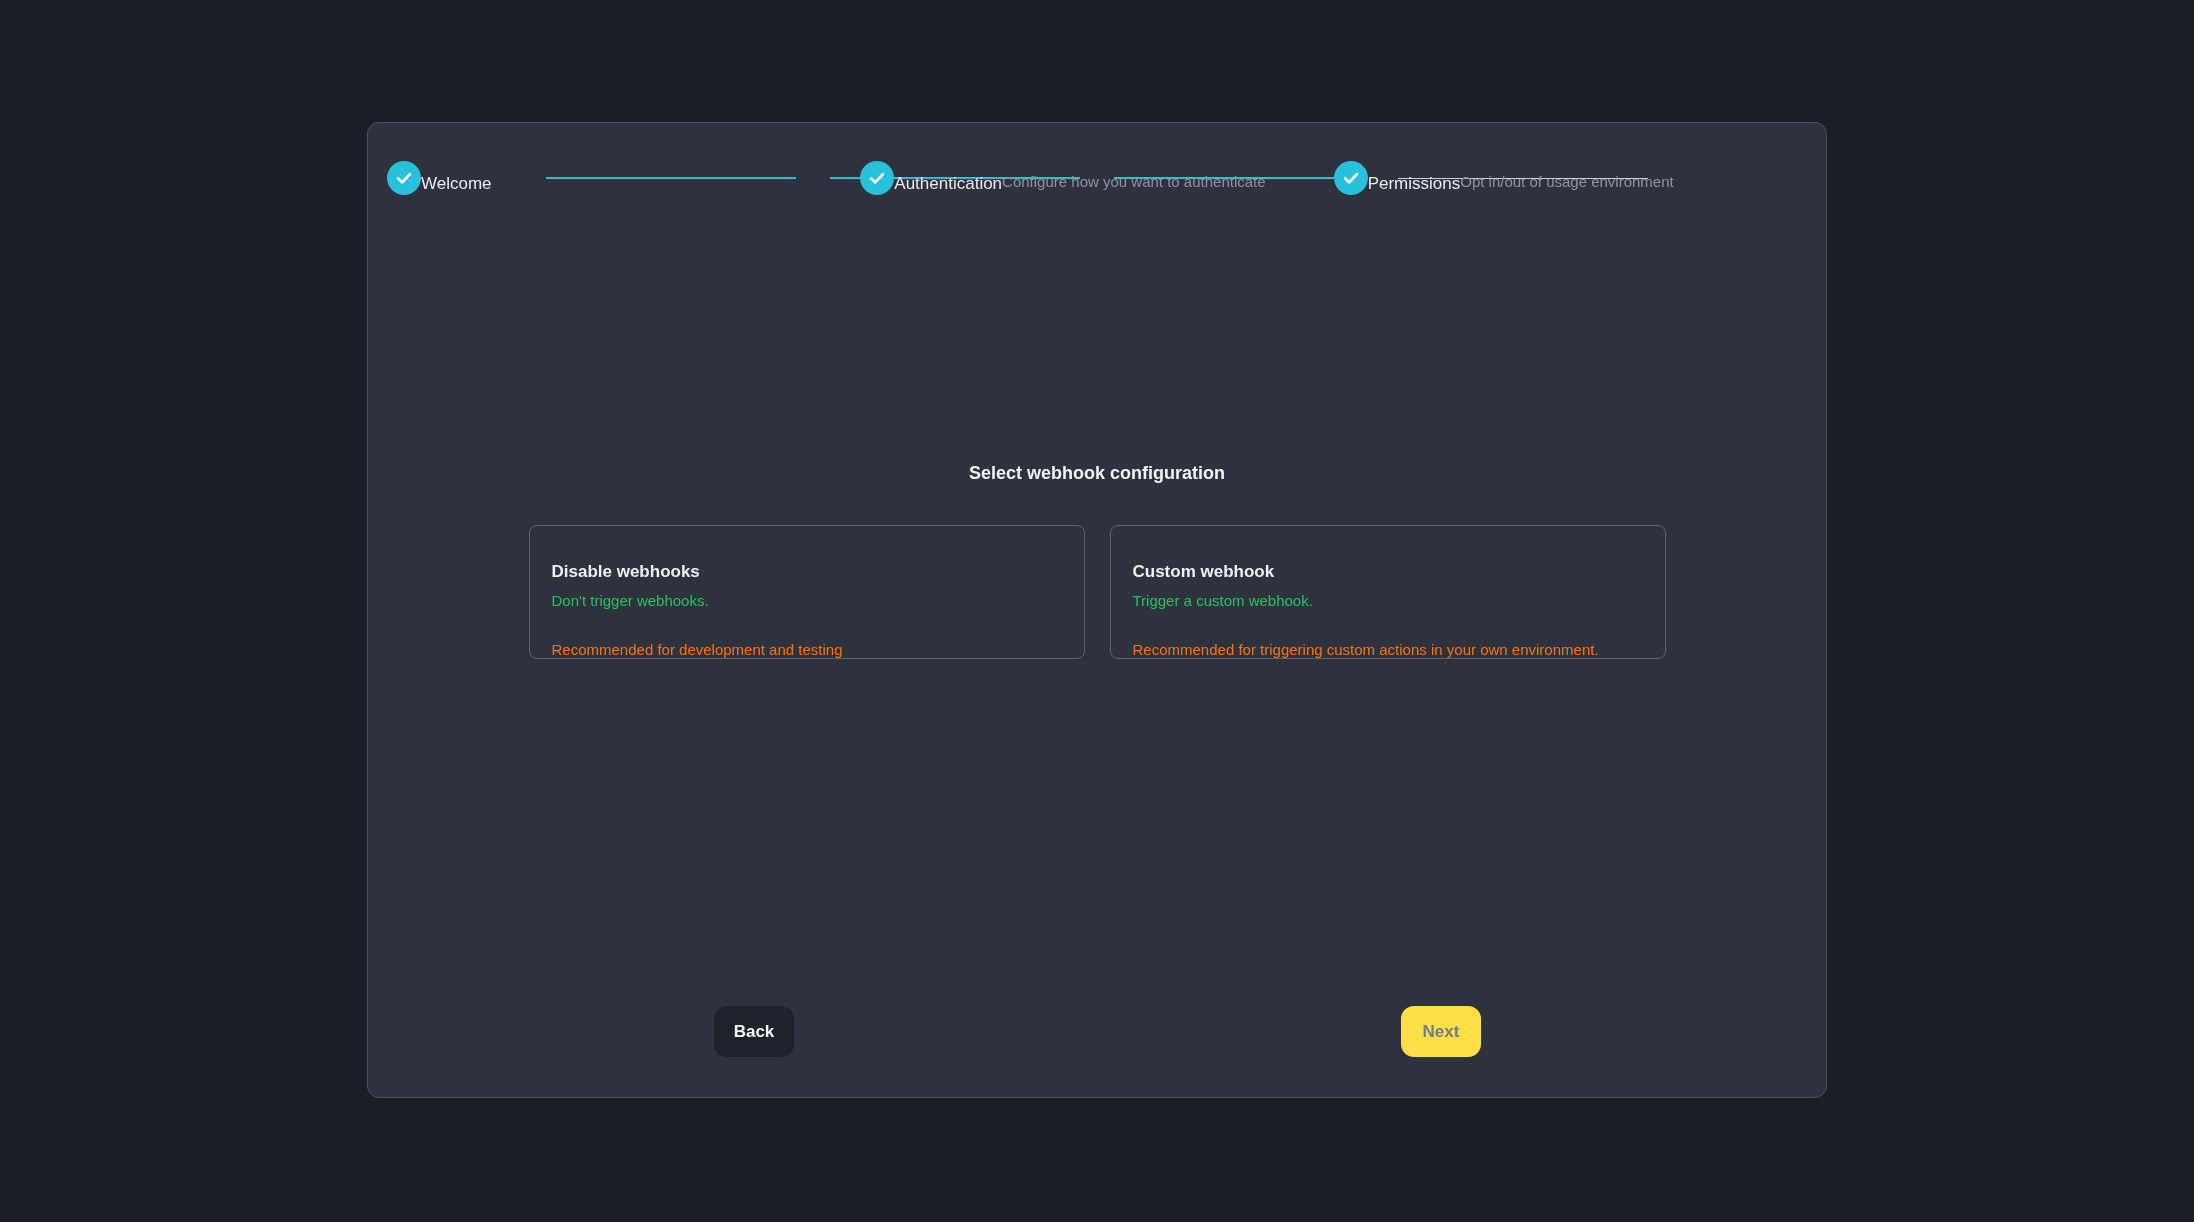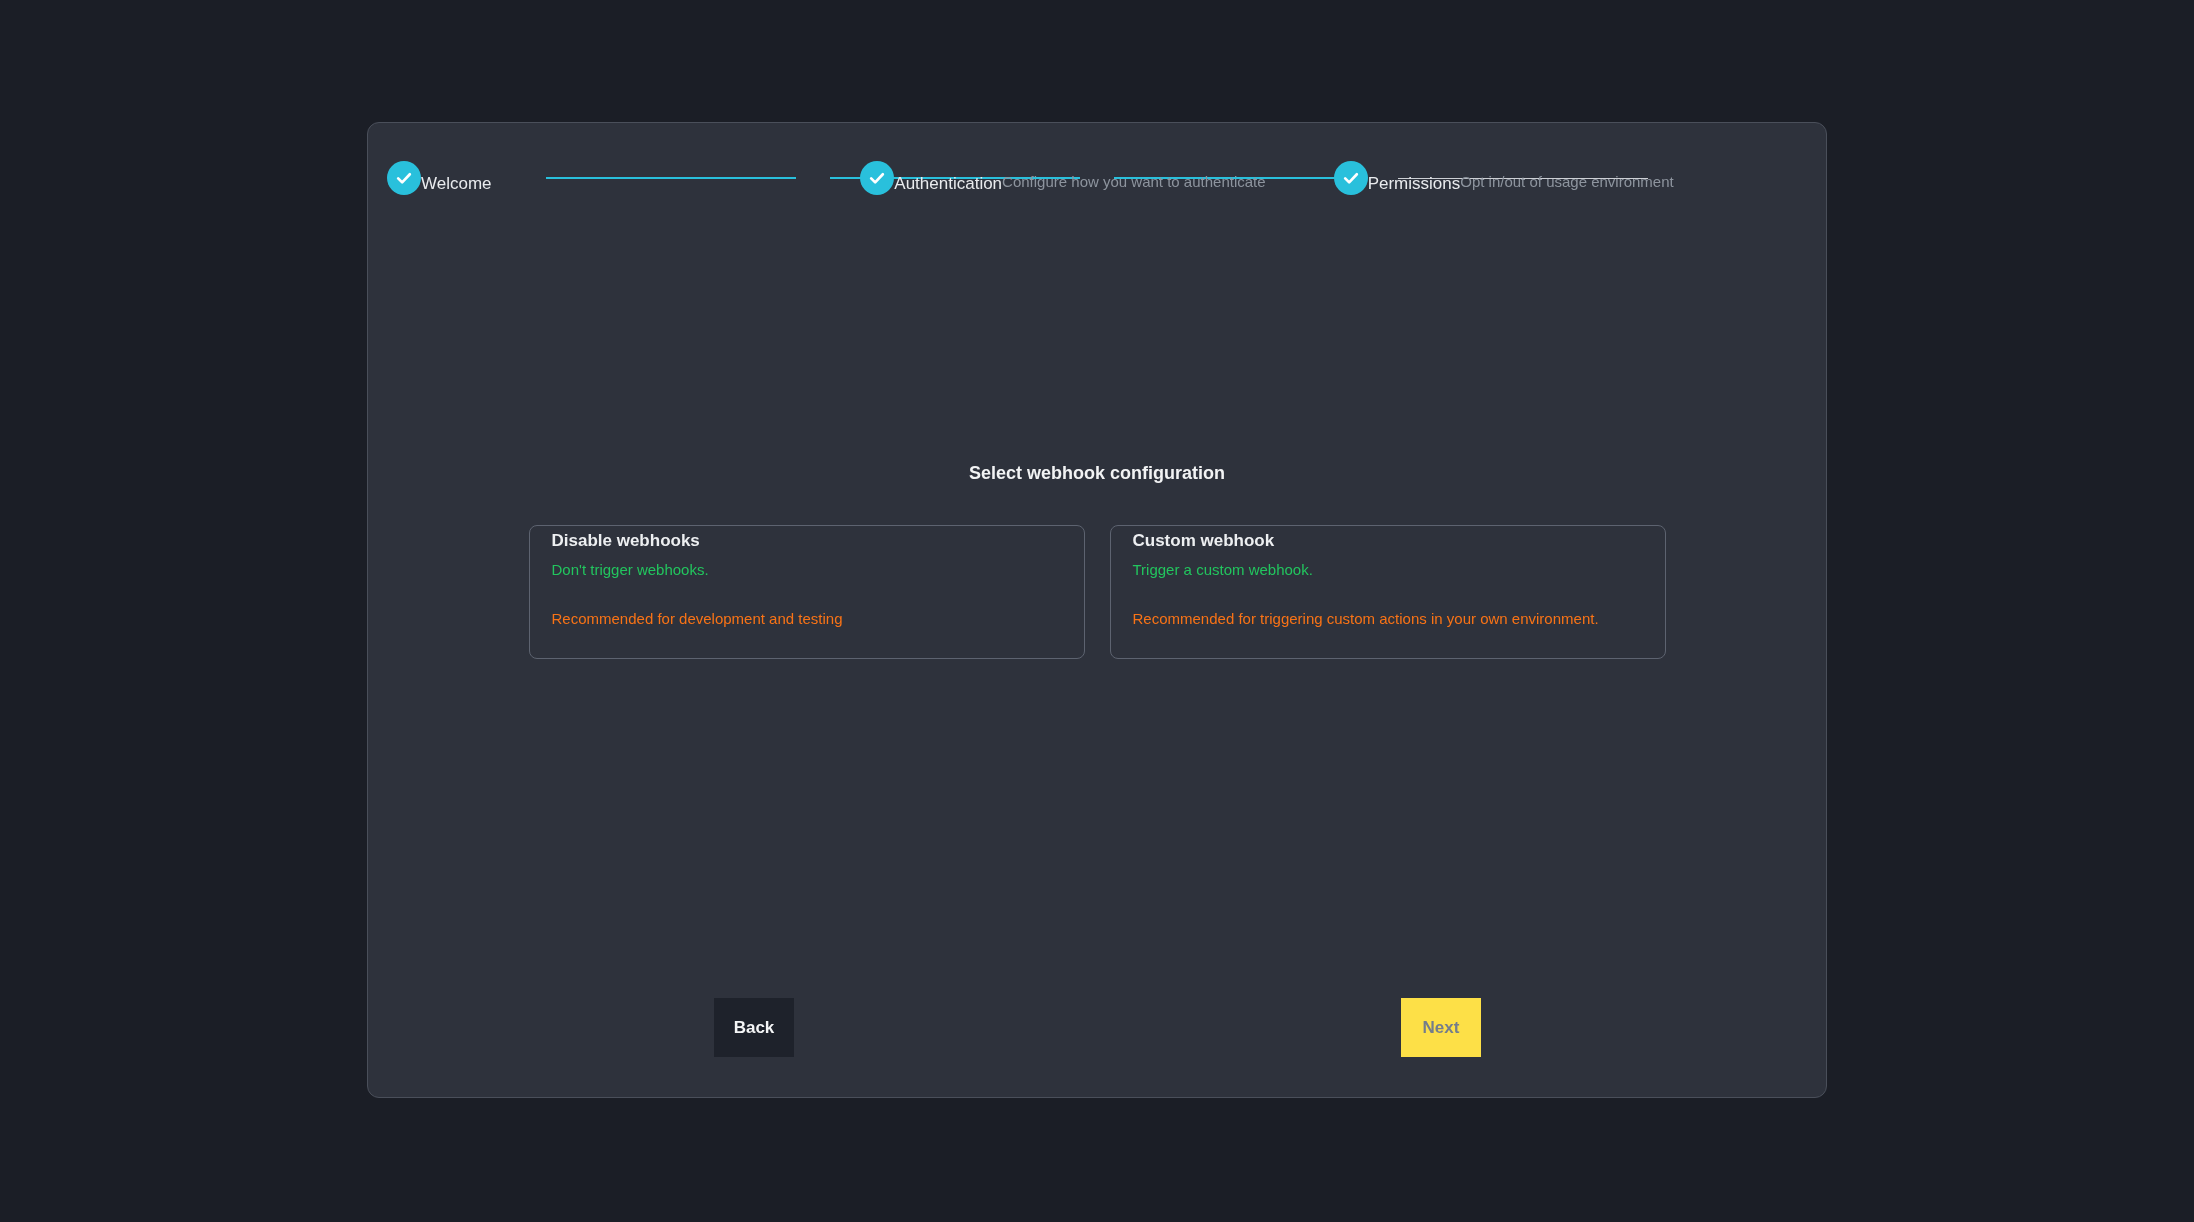--- a/index.html
+++ b/index.html
@@ -89,21 +89,21 @@
     justify-content: center;
     gap: 25px;
     margin-top: 41px;
   }
   .option-card {
     width: 556px;
     height: 134px;
     border: 1px solid #5d6370;
     border-radius: 8px;
     background: #2e323c;
-    padding: 5px 22px;
+    padding: 36px 22px;
     cursor: pointer;
   }
   .card-title {
     font-size: 17px;
     font-weight: bold;
     color: #edeff1;
   }
   .card-desc {
     margin-top: 10px;
     font-size: 15px;
@@ -111,23 +111,23 @@
   }
   .card-recommend {
     margin-top: 32px;
     font-size: 15px;
     color: #f97316;
   }
   
   .btn {
     position: absolute;
     bottom: 40px;
-    width: 80px; height: 59px;
+    width: 80px; height: 51px;
     border: none;
-    border-radius: 0;
+    border-radius: 13px;
     font-family: "Liberation Sans", sans-serif;
     font-size: 17px;
     font-weight: bold;
     cursor: pointer;
   }
   .btn-back {
     left: 346px;
     background: #1e222b;
     color: #f4f5f6;
   }

